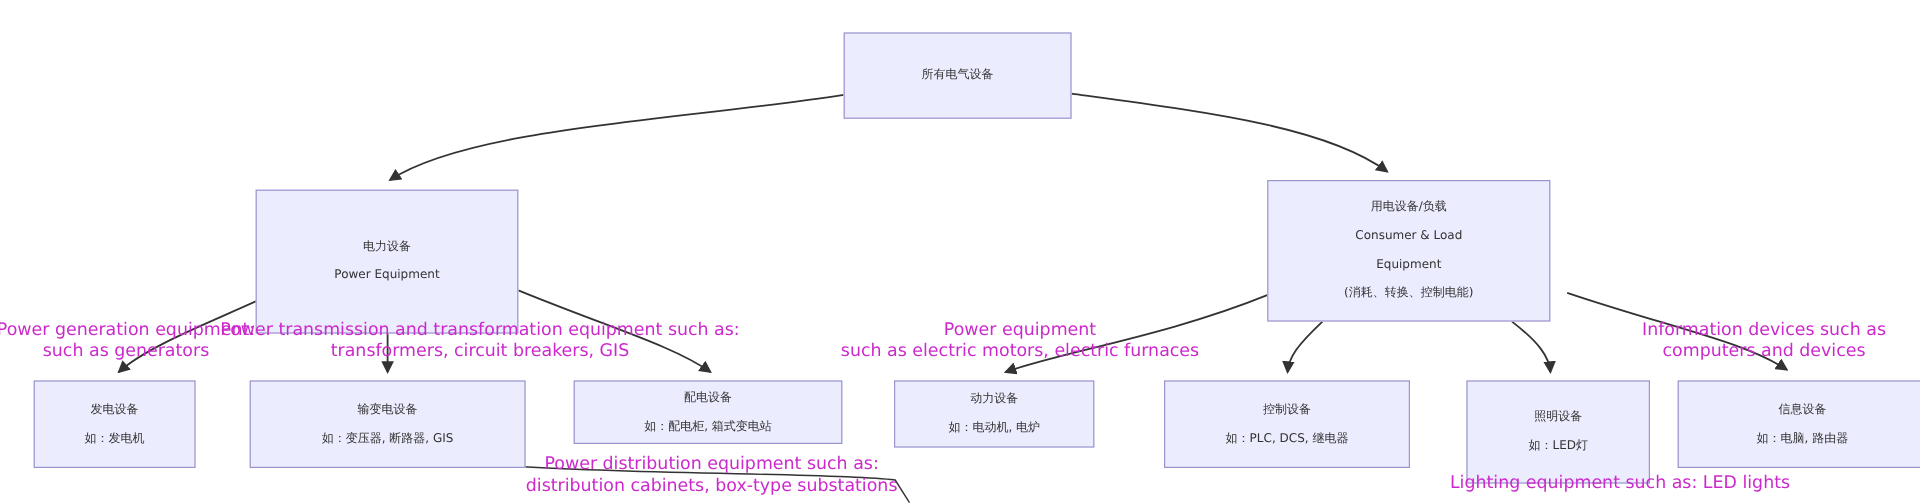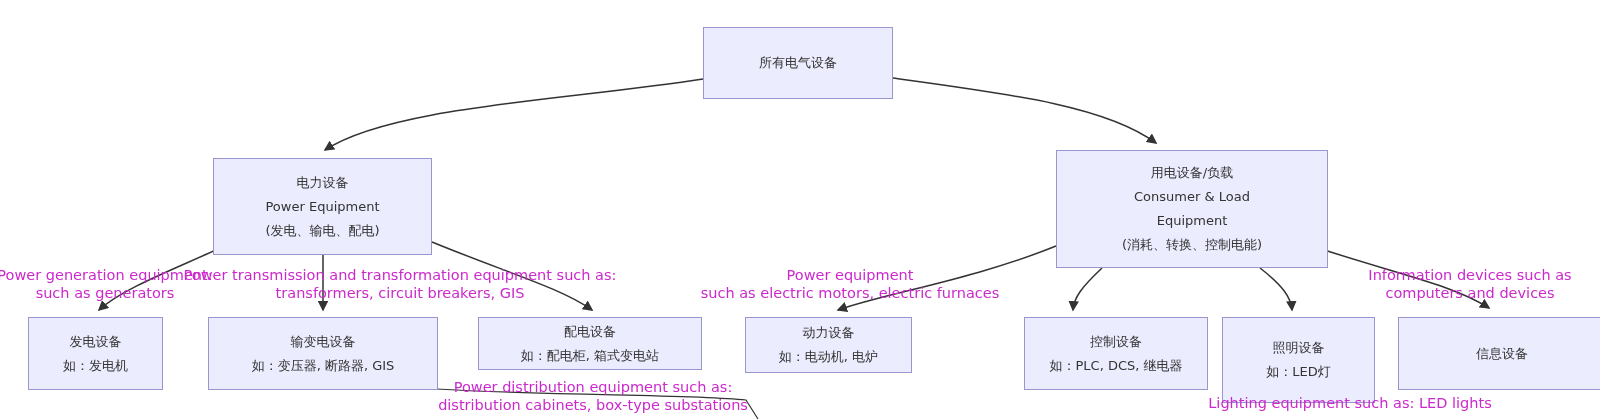--- a/index.html
+++ b/index.html
@@ -8,21 +8,21 @@
     font-family:"DejaVu Sans","Liberation Sans",sans-serif;overflow:hidden;
   }
   .canvas{position:absolute;left:0;top:0;width:1600px;height:419px;}
   svg.edges{position:absolute;left:0;top:0;pointer-events:none;}
   path.edge{fill:none;stroke:#333333;stroke-width:1.5;}
   path.edge.thin{stroke-width:1.2;}
   .node{
     position:absolute;box-sizing:border-box;
     background:#ECECFF;border:1px solid #9b95cd;color:#333333;
     display:flex;flex-direction:column;justify-content:center;align-items:center;
-    text-align:center;font-size:13px;line-height:24px;white-space:nowrap;
+    text-align:center;font-size:10px;line-height:24px;white-space:nowrap;
   }
   .elabel{
     position:absolute;transform:translateX(-50%);
     color:#CC29CC;font-size:14.5px;line-height:17.5px;text-align:center;white-space:nowrap;
   }
 </style>
 </head>
 <body>
 
 <div class="canvas">
@@ -42,27 +42,26 @@
     <path class="edge" d="M 1102 268 C 1082 287 1074 297 1073 310" marker-end="url(#arrowhead)"></path>
     <path class="edge" d="M 1260 268 C 1282 285 1291 297 1292 310" marker-end="url(#arrowhead)"></path>
     <path class="edge" d="M 1306 244 C 1392 273 1452 284 1489 308" marker-end="url(#arrowhead)"></path>
     <path class="edge thin" d="M 436 389 C 560 396 692 394 746 400 L 758 419"></path>
   </svg>
 
   <div class="node" style="left:703px;top:27px;width:190px;height:72px">
     <div>所有电气设备</div>
   </div>
 
-  <div class="node" style="left:213px;top:158px;width:219px;height:97px">
+  <div class="node" style="left:213px;top:158px;width:219px;height:120px">
     <div>电力设备</div>
     <div>Power Equipment</div>
-    <div>(发电、输电、配电)</div>
   </div>
 
-  <div class="node" style="left:1056px;top:150px;width:272px;height:118px">
+  <div class="node" style="left:1056px;top:150px;width:236px;height:118px">
     <div>用电设备/负载</div>
     <div>Consumer &amp; Load</div>
     <div>Equipment</div>
     <div>(消耗、转换、控制电能)</div>
   </div>
 
   <div class="node" style="left:28px;top:317px;width:135px;height:73px">
     <div>发电设备</div>
     <div>如：发电机</div>
   </div>
@@ -75,32 +74,33 @@
   <div class="node" style="left:478px;top:317px;width:224px;height:53px">
     <div>配电设备</div>
     <div>如：配电柜, 箱式变电站</div>
   </div>
 
   <div class="node" style="left:745px;top:317px;width:167px;height:56px">
     <div>动力设备</div>
     <div>如：电动机, 电炉</div>
   </div>
 
-  <div class="node" style="left:1024px;top:317px;width:184px;height:73px">
+  <div class="node" style="left:970px;top:317px;width:205px;height:73px">
     <div>控制设备</div>
     <div>如：PLC, DCS, 继电器</div>
   </div>
 
   <div class="node" style="left:1222px;top:317px;width:153px;height:86px">
     <div>照明设备</div>
     <div>如：LED灯</div>
   </div>
 
   <div class="node" style="left:1398px;top:317px;width:208px;height:73px">
     <div>信息设备</div>
+    <div>如：电脑, 路由器</div>
   </div>
 
   <div class="elabel" style="left:105px;top:267px">
     <div>Power generation equipment:</div>
     <div>such as generators</div>
   </div>
 
   <div class="elabel" style="left:400px;top:267px">
     <div>Power transmission and transformation equipment such as:</div>
     <div>transformers, circuit breakers, GIS</div>

